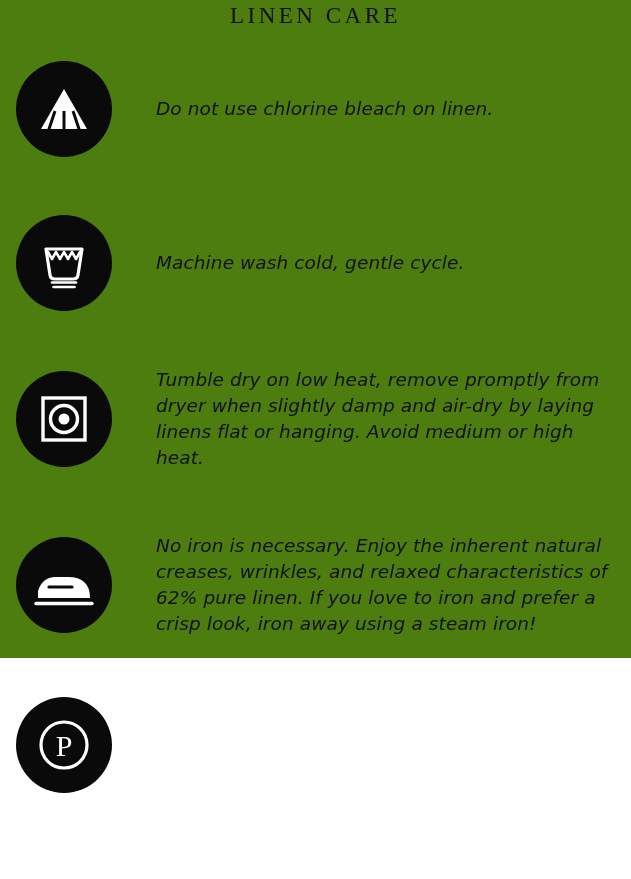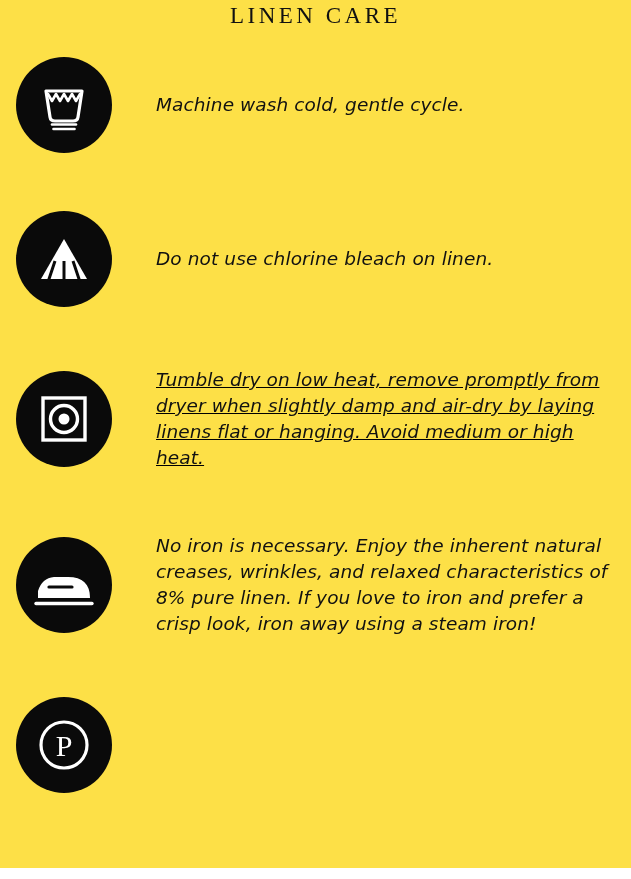--- a/index.html
+++ b/index.html
@@ -10,22 +10,22 @@
   body {
     width: 631px;
     height: 879px;
     font-family: "Liberation Sans", sans-serif;
     color: #000000;
     overflow: hidden;
   }
   .page {
     position: relative;
     width: 631px;
-    height: 868px;
-    background: #fde047;
+    height: 658px;
+    background: #4d7c0f;
     box-sizing: border-box;
   }
   .title {
     text-align: center;
     font-family: "Liberation Serif", serif;
     font-size: 23px;
     letter-spacing: 3.5px;
     font-weight: 400;
     color: #111111;
     padding-top: 2px;
@@ -71,62 +71,62 @@
     font-style: italic;
     font-size: 18.5px;
     line-height: 26px;
     color: #111111;
     margin: 0;
     letter-spacing: 0.1px;
   }
   
   .row-0 { height: 150px; }
   .row-1 { height: 158px; }
-  .row-2 { height: 162px; text-decoration: underline; }
+  .row-2 { height: 162px; }
   .row-3 { height: 170px; }
   .row-4 { height: 150px; }
 </style>
 </head>
 <body>
 
 <div class="page">
 
   <div class="title">LINEN CARE</div>
 
   <ul class="care-list">
+
+    <li class="care-row row-1">
+      <div class="icon-cell">
+        <div class="badge">
+          <svg width="62" height="60" viewBox="0 0 62 60" aria-hidden="true">
+            <path d="M31 10 L54 50 L8 50 Z" fill="#ffffff"></path>
+            <line x1="22" y1="32" x2="15" y2="53" stroke="#0a0a0a" stroke-width="3"></line>
+            <line x1="31" y1="32" x2="31" y2="53" stroke="#0a0a0a" stroke-width="3"></line>
+            <line x1="40" y1="32" x2="47" y2="53" stroke="#0a0a0a" stroke-width="3"></line>
+          </svg>
+        </div>
+      </div>
+      <div class="text-cell">
+        <p class="care-text">Do not use chlorine bleach on linen.</p>
+      </div>
+    </li>
 
     <li class="care-row row-0">
       <div class="icon-cell">
         <div class="badge">
           <svg width="60" height="60" viewBox="0 0 60 60" aria-hidden="true">
             <path d="M12 16 L48 16 L44 42 Q43.5 46 39 46 L21 46 Q16.5 46 16 42 Z" fill="none" stroke="#ffffff" stroke-width="3.2" stroke-linejoin="round"></path>
             <path d="M14 19 L18 26 L22 19 L26 26 L30 19 L34 26 L38 19 L42 26 L46 19" fill="none" stroke="#ffffff" stroke-width="2.6" stroke-linejoin="round" stroke-linecap="round"></path>
             <line x1="18" y1="49.5" x2="42" y2="49.5" stroke="#ffffff" stroke-width="2.6" stroke-linecap="round"></line>
             <line x1="19.5" y1="54" x2="40.5" y2="54" stroke="#ffffff" stroke-width="2.6" stroke-linecap="round"></line>
           </svg>
         </div>
       </div>
       <div class="text-cell">
         <p class="care-text">Machine wash cold, gentle cycle.</p>
-      </div>
-    </li>
-
-    <li class="care-row row-1">
-      <div class="icon-cell">
-        <div class="badge">
-          <svg width="62" height="60" viewBox="0 0 62 60" aria-hidden="true">
-            <path d="M31 10 L54 50 L8 50 Z" fill="#ffffff"></path>
-            <line x1="22" y1="32" x2="15" y2="53" stroke="#0a0a0a" stroke-width="3"></line>
-            <line x1="31" y1="32" x2="31" y2="53" stroke="#0a0a0a" stroke-width="3"></line>
-            <line x1="40" y1="32" x2="47" y2="53" stroke="#0a0a0a" stroke-width="3"></line>
-          </svg>
-        </div>
-      </div>
-      <div class="text-cell">
-        <p class="care-text">Do not use chlorine bleach on linen.</p>
       </div>
     </li>
 
     <li class="care-row row-2">
       <div class="icon-cell">
         <div class="badge">
           <svg width="60" height="60" viewBox="0 0 60 60" aria-hidden="true">
             <rect x="9" y="9" width="42" height="42" fill="none" stroke="#ffffff" stroke-width="3.4"></rect>
             <circle cx="30" cy="30" r="13.5" fill="none" stroke="#ffffff" stroke-width="3.4"></circle>
             <circle cx="30" cy="30" r="5.5" fill="#ffffff"></circle>
@@ -142,21 +142,21 @@
       <div class="icon-cell">
         <div class="badge">
           <svg width="64" height="56" viewBox="0 0 64 56" aria-hidden="true">
             <path d="M6 41 L58 41 Q58 20 36 20 L22 20 Q10 21 6 34 Z" fill="#ffffff"></path>
             <line x1="4" y1="46.5" x2="60" y2="46.5" stroke="#ffffff" stroke-width="3.4" stroke-linecap="round"></line>
             <line x1="17" y1="30" x2="40" y2="30" stroke="#0a0a0a" stroke-width="3.2" stroke-linecap="round"></line>
           </svg>
         </div>
       </div>
       <div class="text-cell">
-        <p class="care-text">No iron is necessary. Enjoy the inherent natural creases, wrinkles, and relaxed characteristics of 8% pure linen. If you love to iron and prefer a crisp look, iron away using a steam iron!</p>
+        <p class="care-text">No iron is necessary. Enjoy the inherent natural creases, wrinkles, and relaxed characteristics of 62% pure linen. If you love to iron and prefer a crisp look, iron away using a steam iron!</p>
       </div>
     </li>
 
     <li class="care-row row-4">
       <div class="icon-cell">
         <div class="badge">
           <svg width="64" height="64" viewBox="0 0 64 64" aria-hidden="true">
             <circle cx="32" cy="32" r="23" fill="none" stroke="#ffffff" stroke-width="3.2"></circle>
             <text x="32" y="43" text-anchor="middle" font-family="Liberation Serif, serif" font-size="30" fill="#ffffff">P</text>
           </svg>

